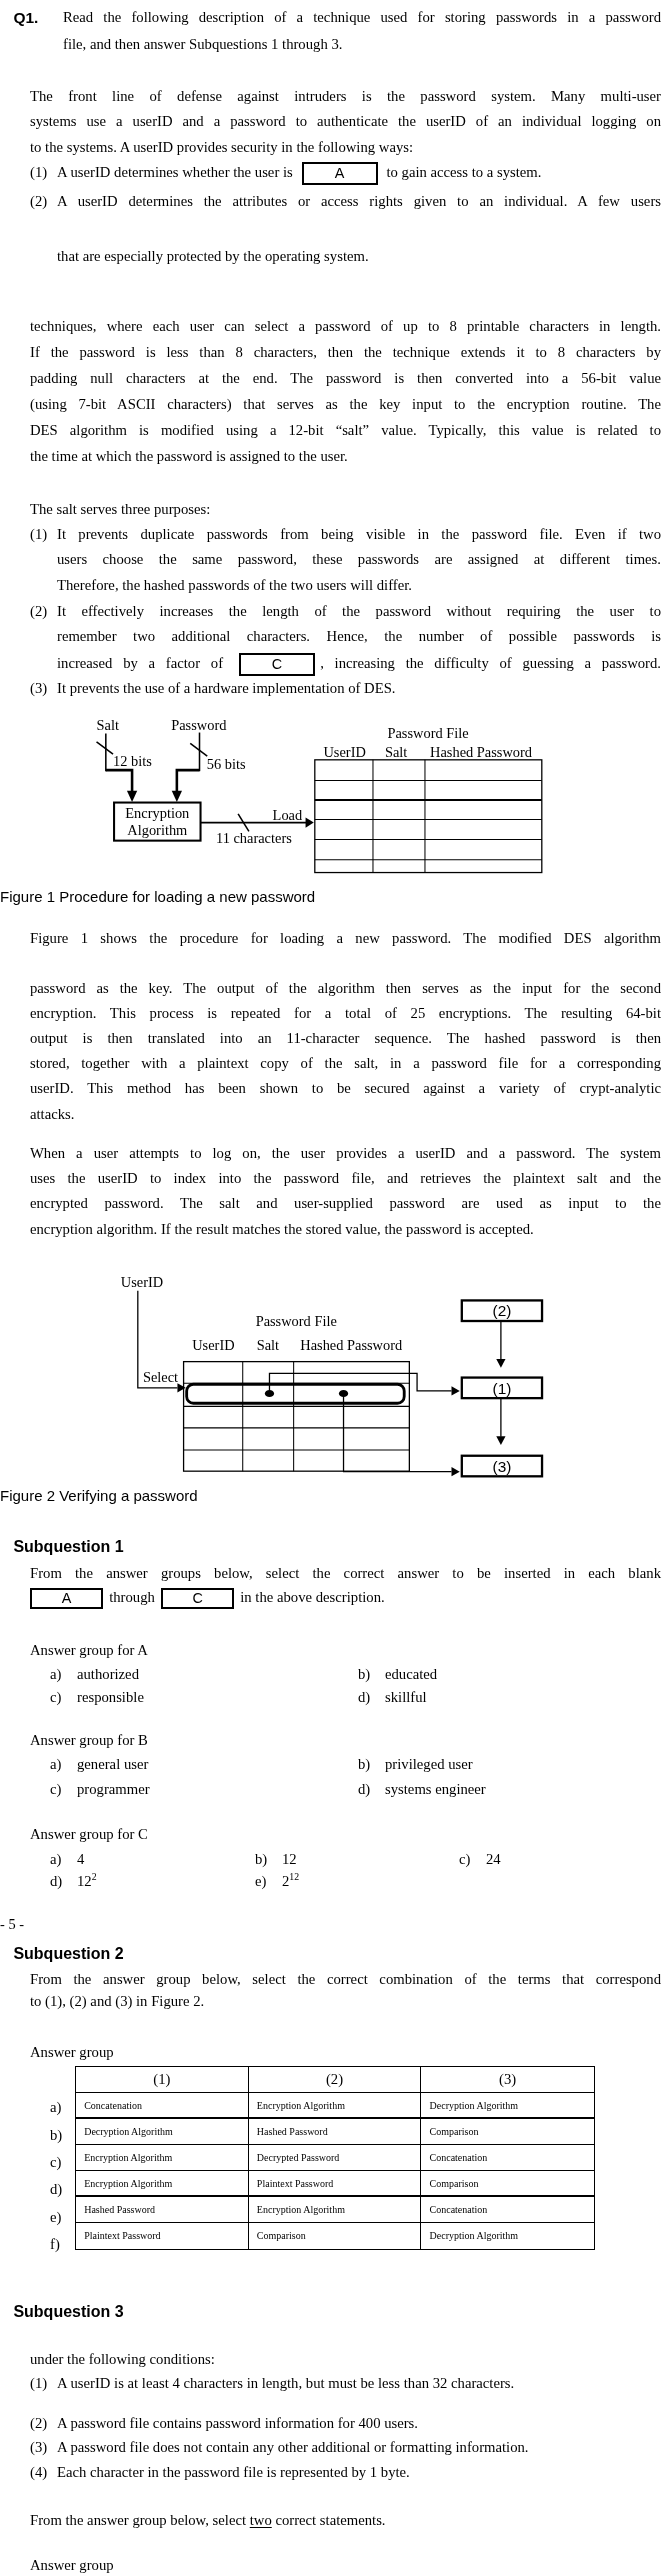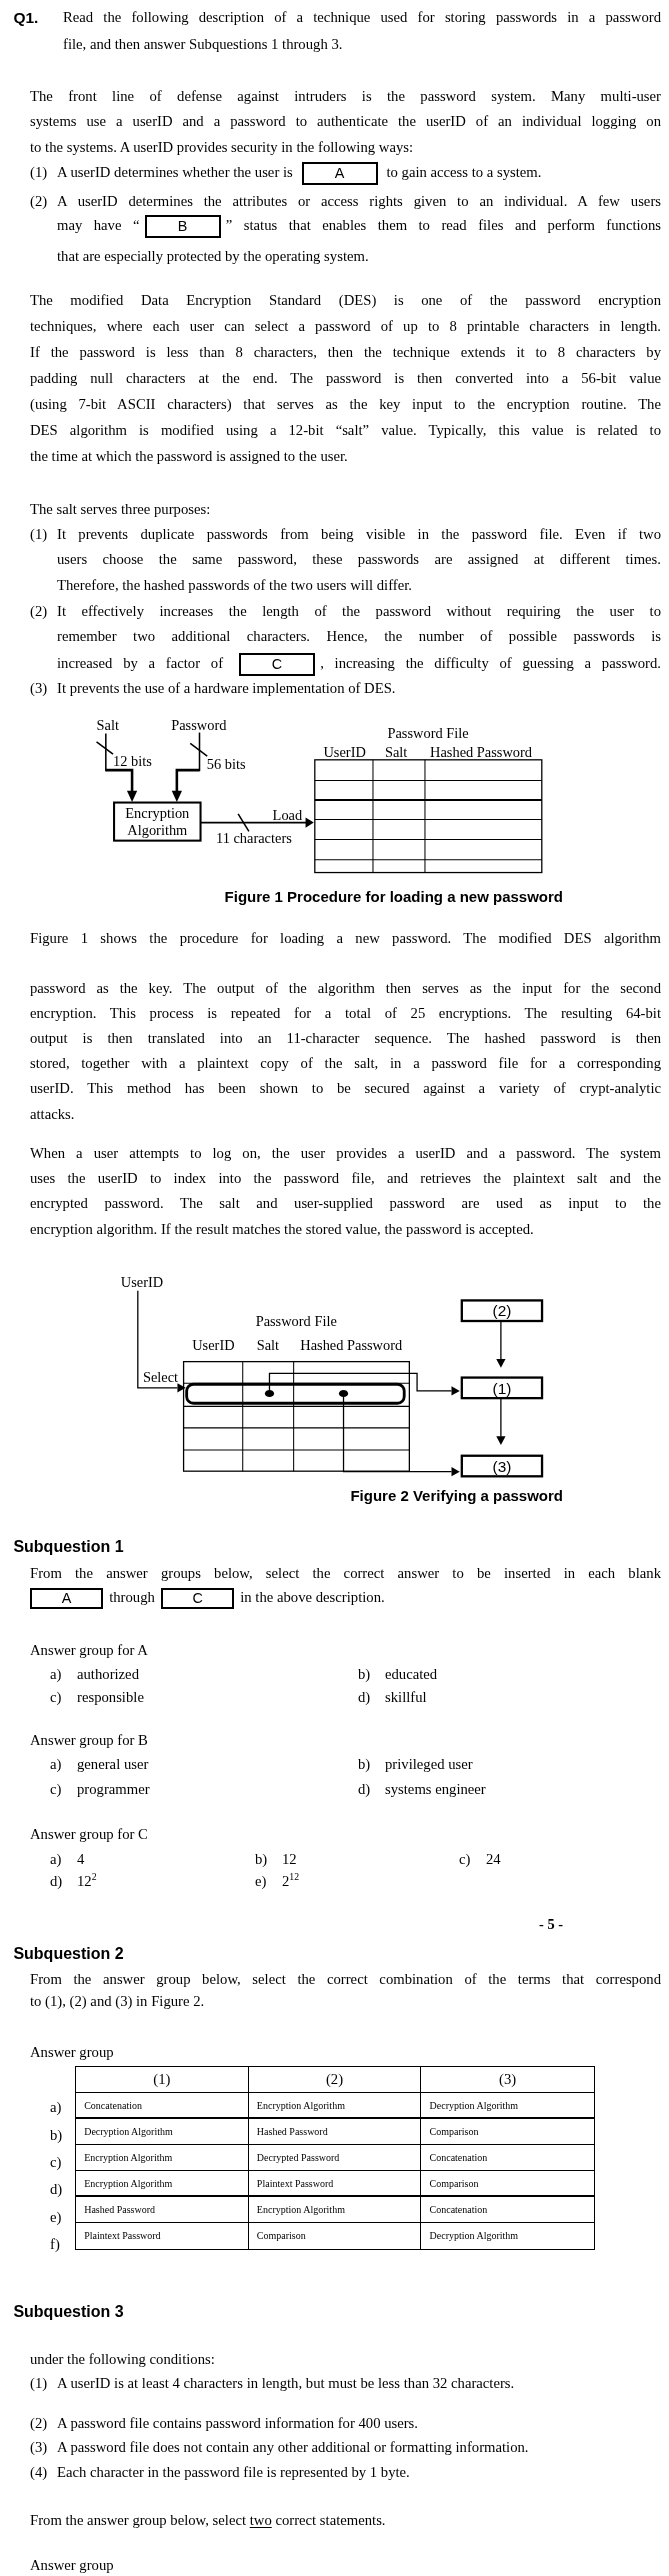--- a/index.html
+++ b/index.html
@@ -11,22 +11,22 @@
   .just { text-align:justify; text-align-last:justify; white-space:normal; }
   .hang { padding-left:27px; }
   .mk { display:inline-block; width:27px; margin-left:-27px; }
   .boxline { position:absolute; left:30px; width:631px; font-size:14.7px; }
   .blank { display:inline-block; width:76px; height:23px; line-height:18.5px; border:2.1px solid #000;
            text-align:center; text-align-last:center; font-family:"Liberation Sans", sans-serif;
            font-size:14.4px; vertical-align:middle; margin:0 5.2px; }
   .blank.small { width:73px; height:21.6px; line-height:17.5px; margin:0 6.2px; }
   .sqhead { position:absolute; left:13.4px; font-family:"Liberation Sans", sans-serif;
             font-weight:bold; font-size:16px; line-height:17.5px; }
-  .caption { position:absolute; left:0; width:563px; text-align:right;
-             font-family:"Liberation Sans", sans-serif; font-size:15px;font-weight:bold; }
+  .caption { position:absolute; left:0; width:563px; text-align:left;
+             font-family:"Liberation Sans", sans-serif; font-size:15px; }
   .optrow { position:absolute; font-size:14.7px; line-height:17.5px; white-space:nowrap; }
   .optm { display:inline-block; width:27px; }
   sup { font-size:9.8px; vertical-align:super; line-height:0; }
   .u { text-decoration:underline; text-underline-offset:2.1px; }
   
   #sq2t { position:absolute; left:75px; top:2066px; width:520px; border:1px solid #000; }
   #sq2t .hrow { display:flex; height:26px; border-bottom:1px solid #000; }
   #sq2t .row { display:flex; height:26px; border-bottom:1px solid #000; }
   #sq2t .row:last-child { border-bottom:none; }
   #sq2t .c { width:174px; border-right:1px solid #000; padding-left:8.2px;
@@ -52,26 +52,22 @@
   <div class="pl just" style="top:113px;">systems use a userID and a password to authenticate the userID of an individual logging on</div>
   <div class="pl" style="top:139px;">to the systems.  A userID provides security in the following ways:</div>
 
   <div class="boxline" style="top:160px; line-height:25px;">
     <span class="mk" style="margin-left:0; ">(1)</span><span>A userID determines whether the user is</span>
     <span class="blank">A</span>
     <span>to gain access to a system.</span>
   </div>
 
   <div class="pl just hang" style="top:193px;"><span class="mk">(2)</span><span>A userID determines the attributes or access rights given to an individual.  A few users</span></div>
-  <div class="boxline just" style="top:212px; left:57px; width:604px; line-height:26px;">
-    <span>may have “</span><span class="blank">B</span><span>” status that enables them to read files and perform functions</span>
-  </div>
   <div class="tl" style="top:248px; left:57px;">that are especially protected by the operating system.</div>
 
-  <div class="pl just" style="top:292px;">The modified Data Encryption Standard (DES) is one of the password encryption</div>
   <div class="pl just" style="top:318px;">techniques, where each user can select a password of up to 8 printable characters in length.</div>
   <div class="pl just" style="top:344px;">If the password is less than 8 characters, then the technique extends it to 8 characters by</div>
   <div class="pl just" style="top:370px;">padding null characters at the end.  The password is then converted into a 56-bit value</div>
   <div class="pl just" style="top:396px;">(using 7-bit ASCII characters) that serves as the key input to the encryption routine.  The</div>
   <div class="pl just" style="top:422px;">DES algorithm is modified using a 12-bit “salt” value.  Typically, this value is related to</div>
   <div class="pl" style="top:448px;">the time at which the password is assigned to the user.</div>
 
   <div class="pl" style="top:501px;">The salt serves three purposes:</div>
 
   <div class="pl just hang" style="top:526px;"><span class="mk">(1)</span><span>It prevents duplicate passwords from being visible in the password file.  Even if two</span></div>

